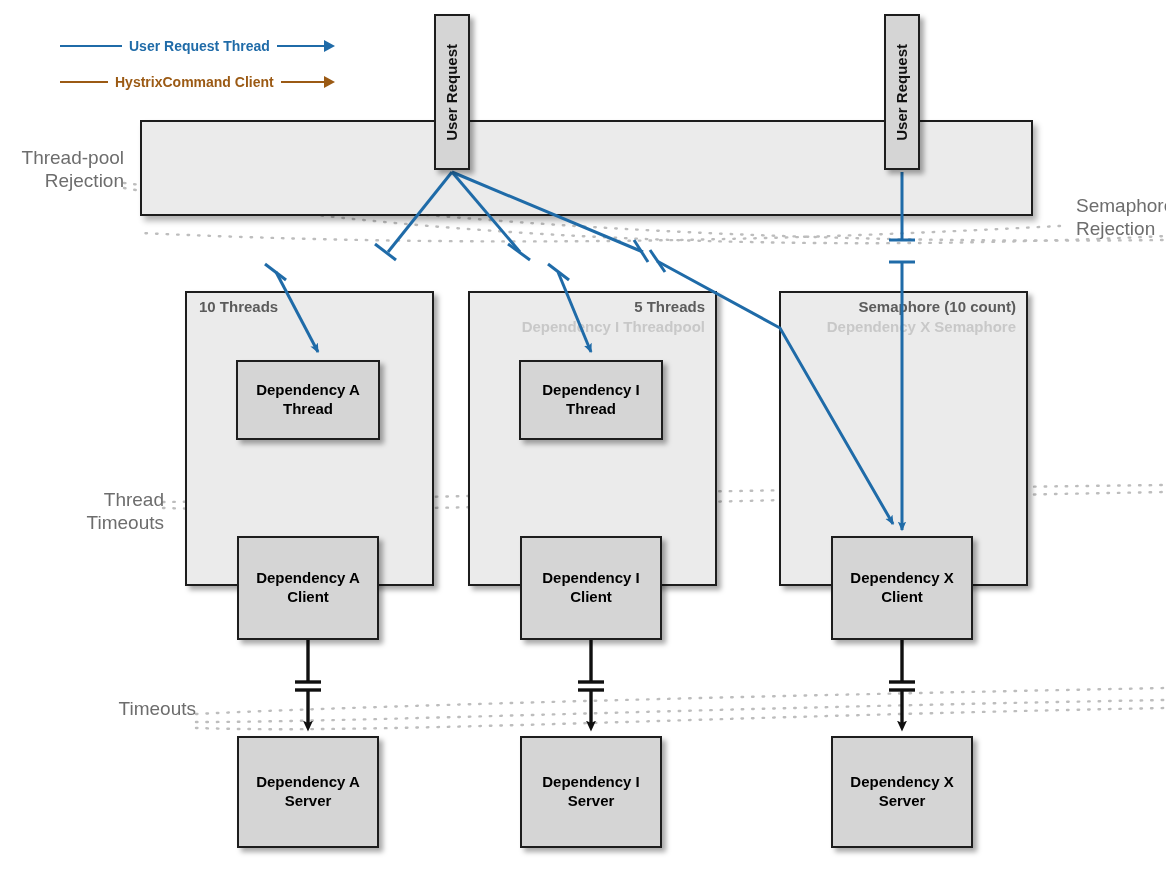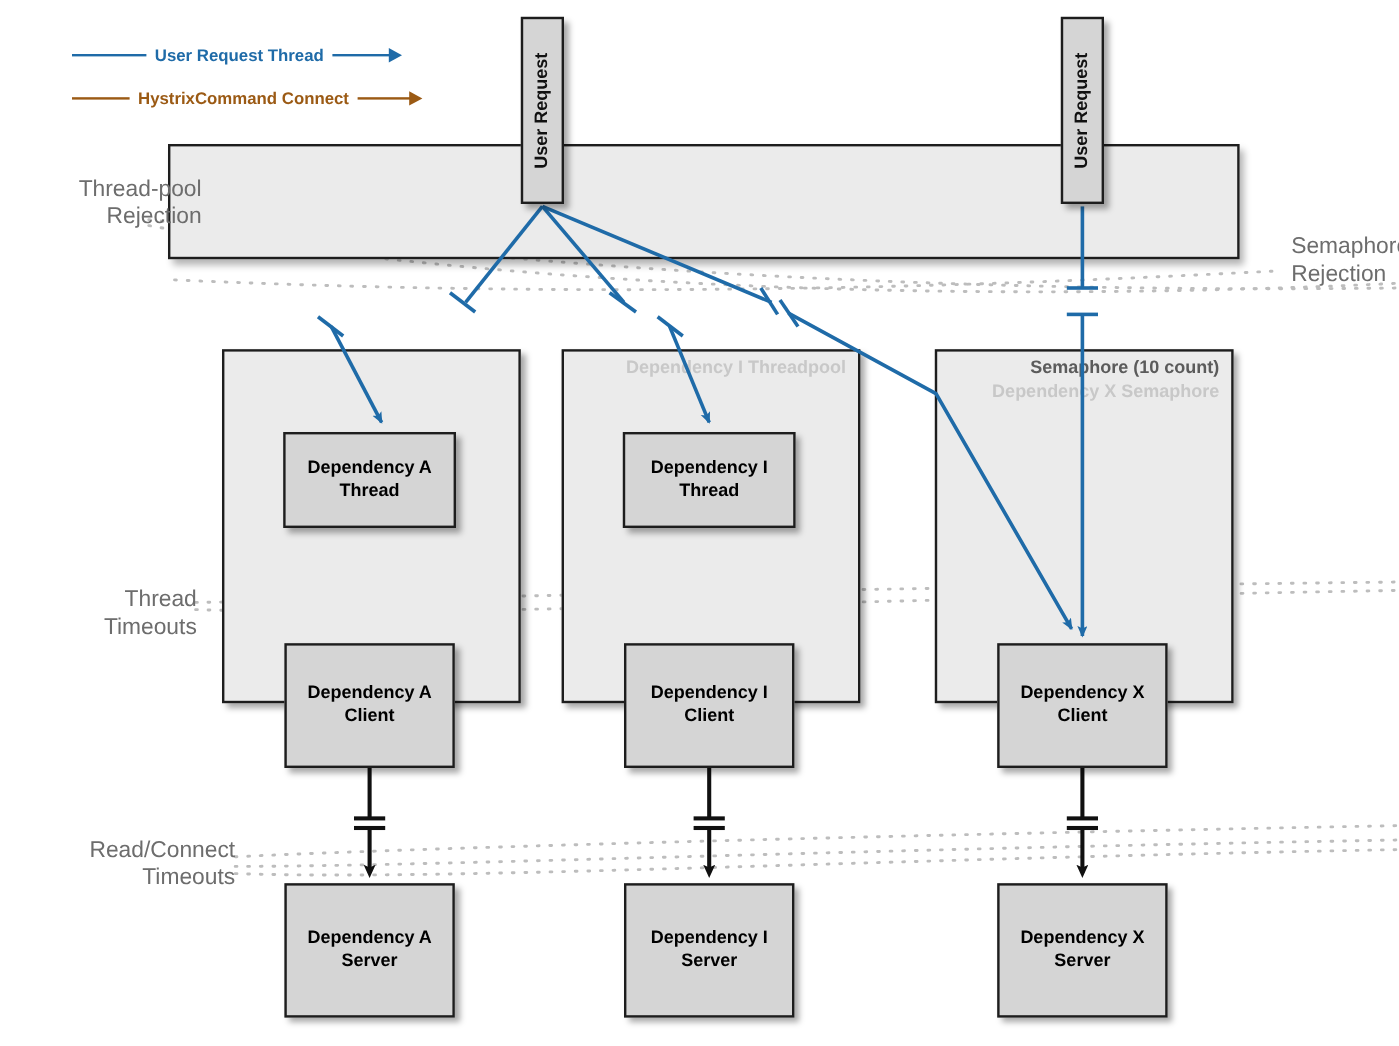--- a/index.html
+++ b/index.html
@@ -62,37 +62,39 @@
       <span class="lg-line" style="width:62px;"></span>
       <span class="legend-label">User Request Thread</span>
       <span class="lg-arrowwrap">
         <span class="lg-line" style="width:48px;"></span>
         <span class="lg-tri"></span>
       </span>
     </div>
 
     <div class="legend-row lg-brown" style="left:0;top:44px;">
       <span class="lg-line" style="width:48px;"></span>
-      <span class="legend-label">HystrixCommand Connect</span>
+      <span class="legend-label">HystrixCommand Client</span>
       <span class="lg-arrowwrap">
         <span class="lg-line" style="width:44px;"></span>
         <span class="lg-tri"></span>
       </span>
     </div>
   </div>
 
   <div class="band" style="left:140px;top:120px;width:893px;height:96px;"></div>
 
   <div class="container-box" style="left:185px;top:291px;width:249px;height:295px;"></div>
   <div class="container-box" style="left:468px;top:291px;width:249px;height:295px;"></div>
   <div class="container-box" style="left:779px;top:291px;width:249px;height:295px;"></div>
 
   <div class="pool-cap cap-left" style="left:199px;top:297px;width:225px;">
+    <div class="t1">10 Threads</div>
   </div>
   <div class="pool-cap cap-right" style="left:482px;top:297px;width:223px;">
+    <div class="t1">5 Threads</div>
     <div class="t2">Dependency I Threadpool</div>
   </div>
   <div class="pool-cap cap-right" style="left:793px;top:297px;width:223px;">
     <div class="t1">Semaphore (10 count)</div>
     <div class="t2">Dependency X Semaphore</div>
   </div>
 
   <svg class="layer" id="edges" viewBox="0 0 1166 872">
     <defs>
       <marker id="arrBlue" markerWidth="11" markerHeight="11" refX="8.4" refY="4.2" orient="auto" markerUnits="userSpaceOnUse">
@@ -228,33 +230,32 @@
     </g>
   </svg>
 
   <div class="box vbox" style="left:434px;top:14px;width:36px;height:156px;">
     <span class="vtext">User Request</span>
   </div>
   <div class="box vbox" style="left:884px;top:14px;width:36px;height:156px;">
     <span class="vtext">User Request</span>
   </div>
 
-  <div class="anno right-al" style="left:0px;top:146px;width:124px;padding-left:44px;">
+  <div class="anno right-al" style="left:0px;top:146px;width:124px;">
     <div>Thread-pool</div>
     <div>Rejection</div>
   </div>
 
   <div class="anno left-al" style="left:1076px;top:194px;width:130px;">
     <div>Semaphore</div>
     <div>Rejection</div>
   </div>
 
   <div class="anno right-al" style="left:20px;top:488px;width:144px;">
     <div>Thread</div>
     <div>Timeouts</div>
   </div>
 
   <div class="anno right-al" style="left:14px;top:697px;width:182px;">
-    <div>Read/Connect</div>
     <div>Timeouts</div>
   </div>
 
 </div>
 
 </body></html>

